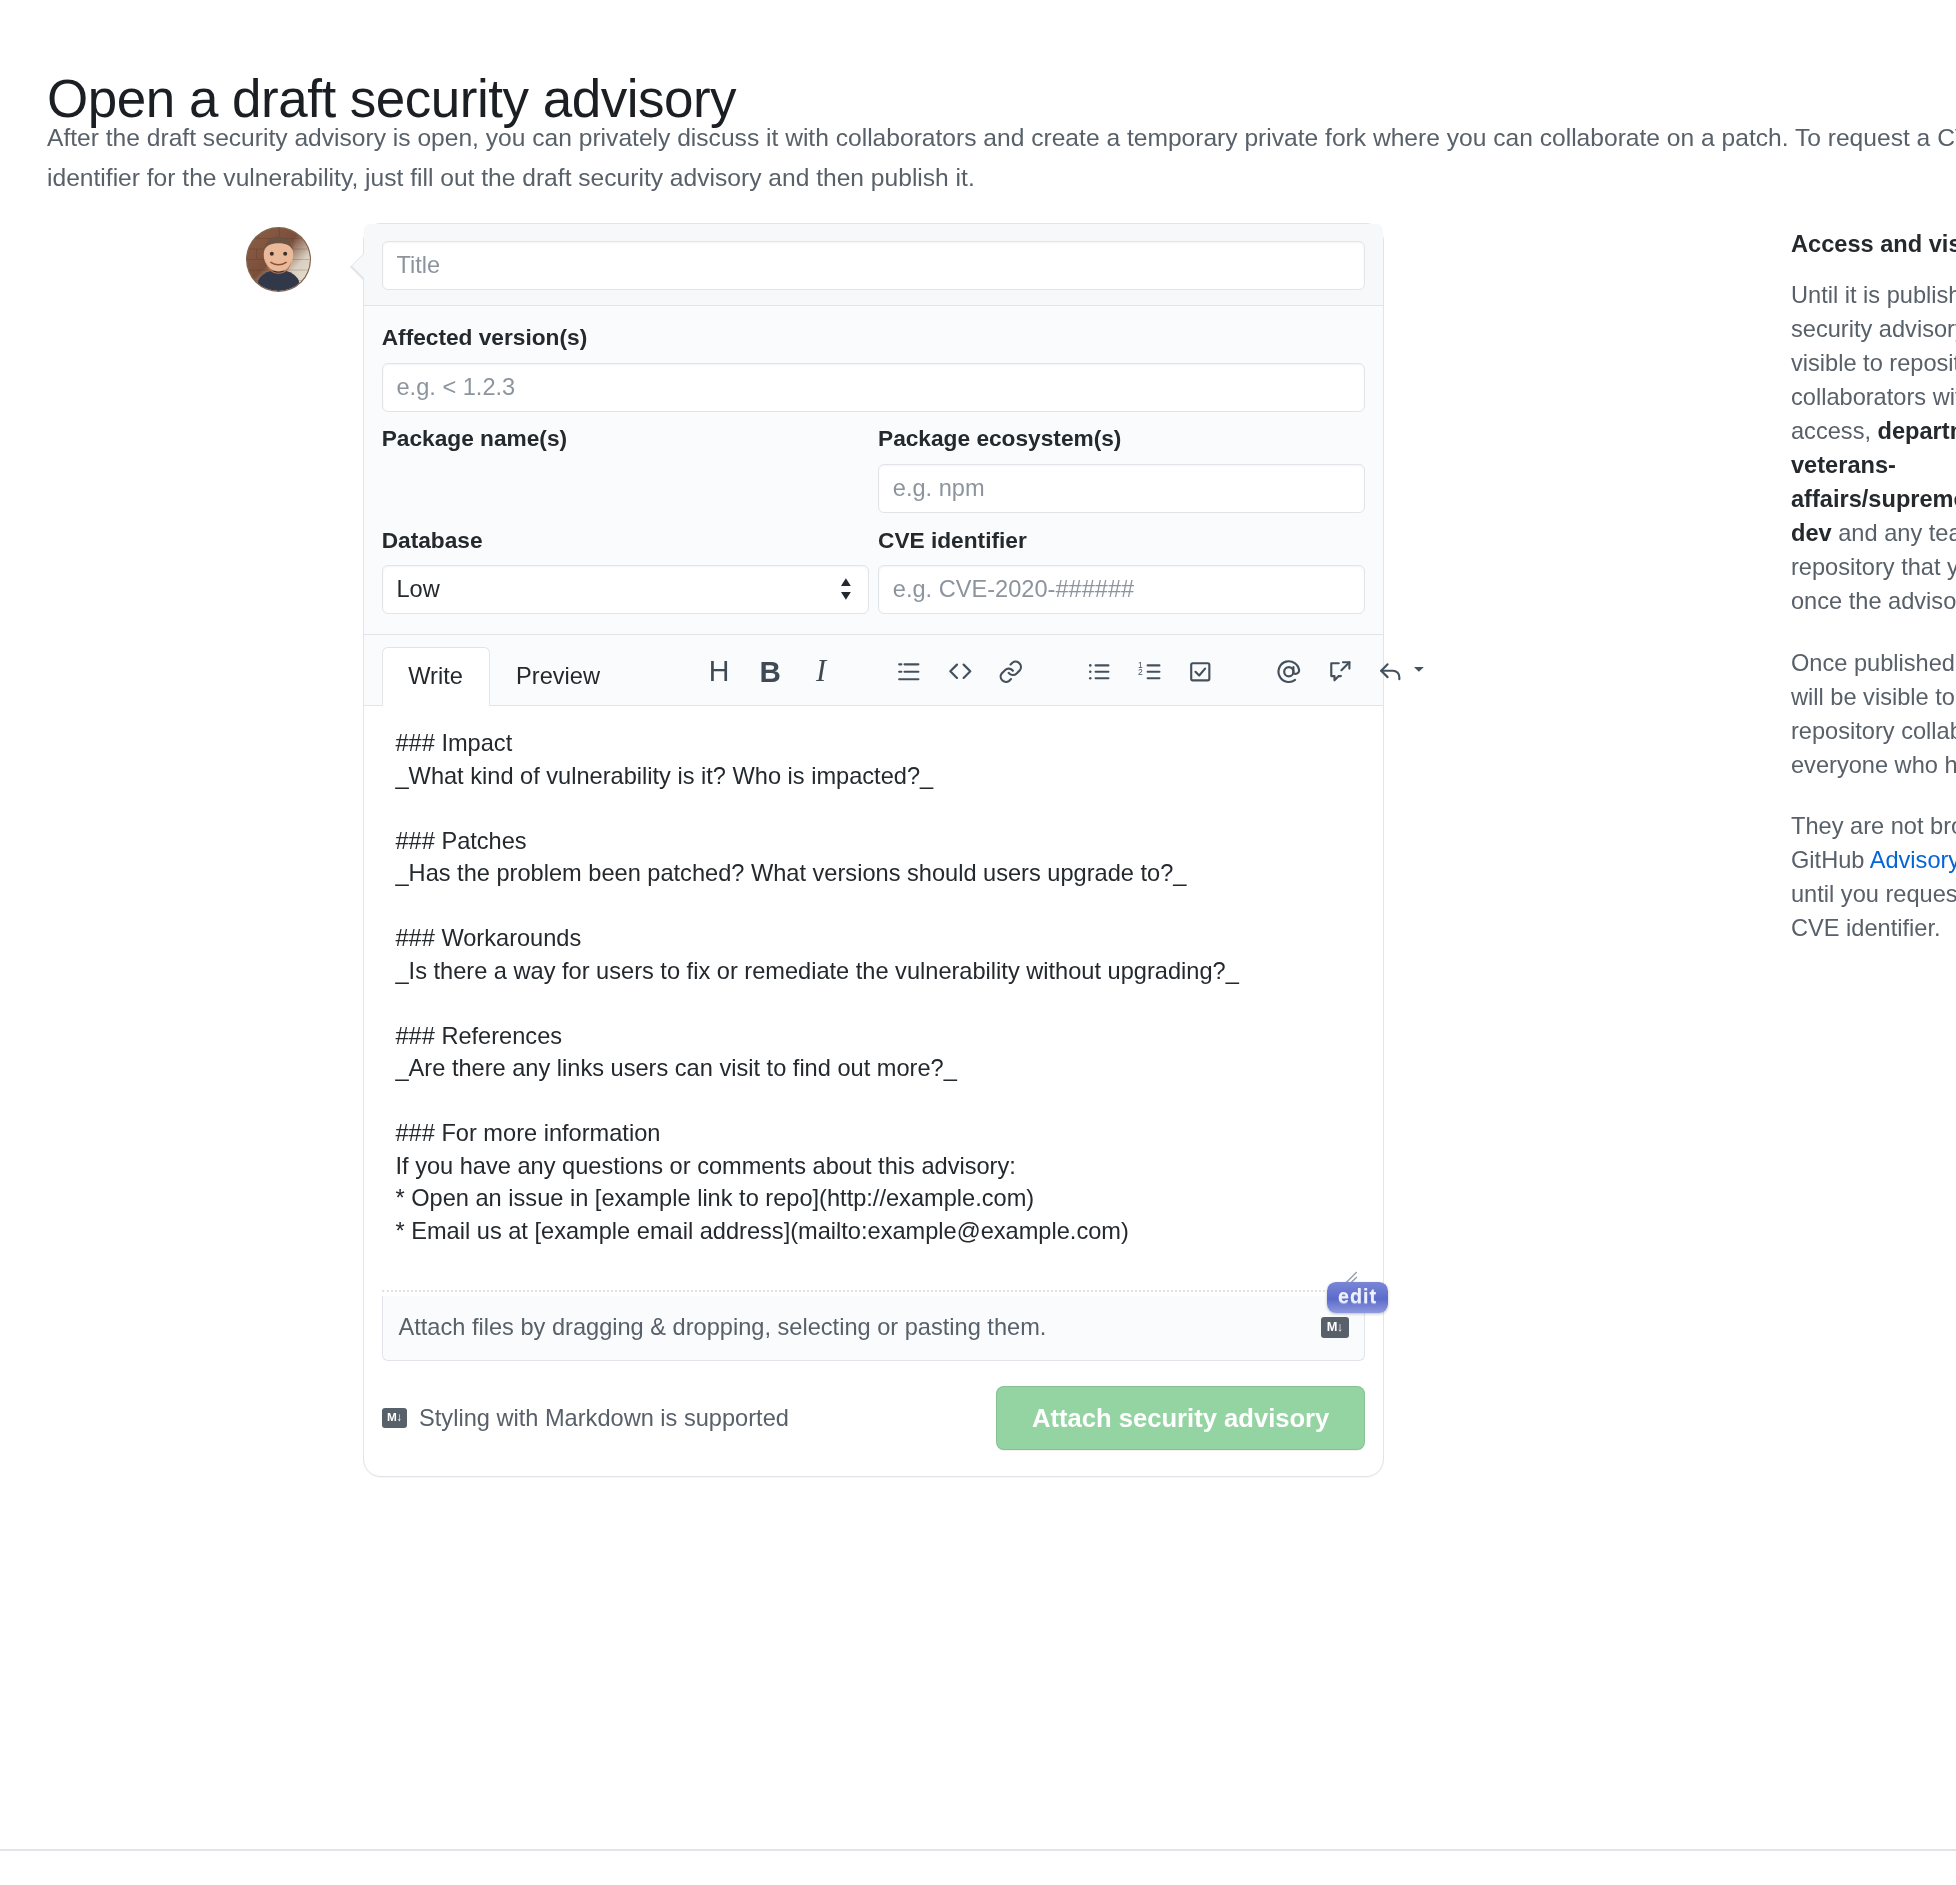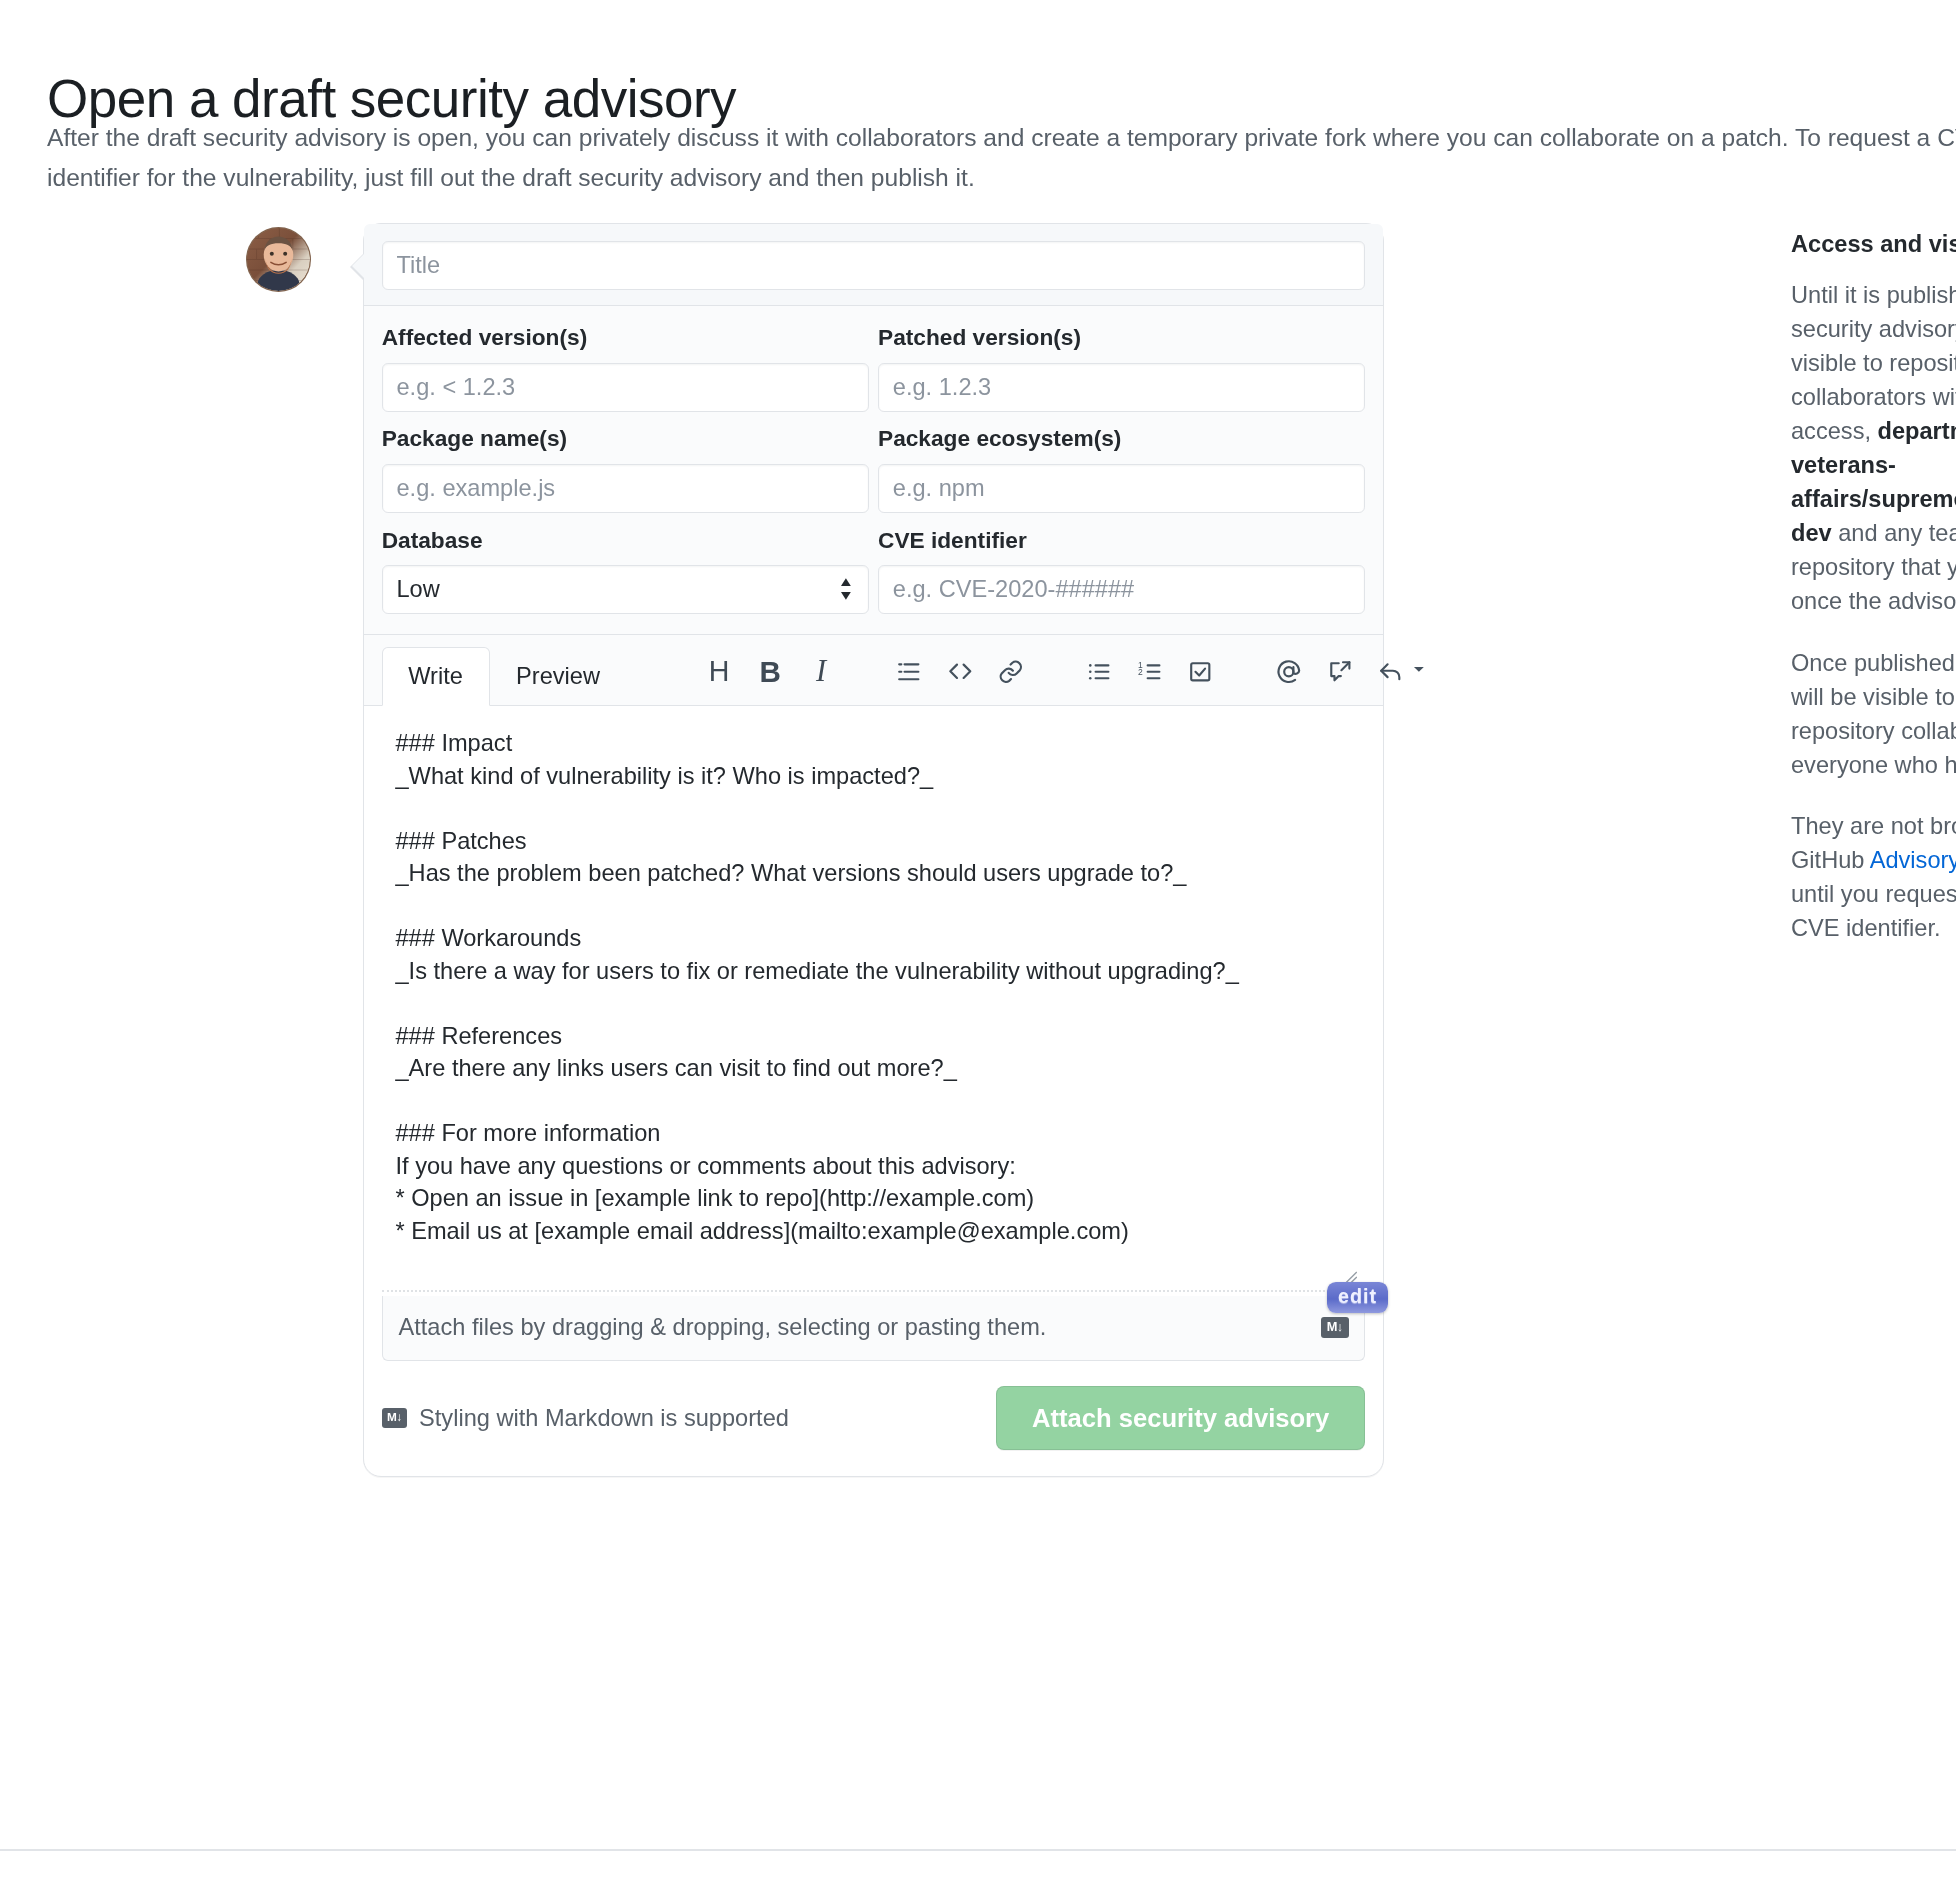--- a/index.html
+++ b/index.html
@@ -285,30 +285,25 @@
       <input class="input" type="text" placeholder="Title" style="">
     </div>
 
     <div class="meta">
 
       <div class="row">
         <div class="field">
           <div class="field-label">Affected version(s)</div>
           <input class="input" type="text" placeholder="e.g. &lt; 1.2.3" style="">
         </div>
-        <div class="field">
-          <div class="field-label">Patched version(s)</div>
-          <input class="input" type="text" placeholder="e.g. 1.2.3" style="">
-        </div>
       </div>
 
       <div class="row">
         <div class="field">
           <div class="field-label">Package name(s)</div>
-          <input class="input" type="text" placeholder="e.g. example.js" style="">
         </div>
         <div class="field">
           <div class="field-label">Package ecosystem(s)</div>
           <input class="input" type="text" placeholder="e.g. npm" style="">
         </div>
       </div>
 
       <div class="row">
         <div class="field">
           <div class="field-label">Database</div>

